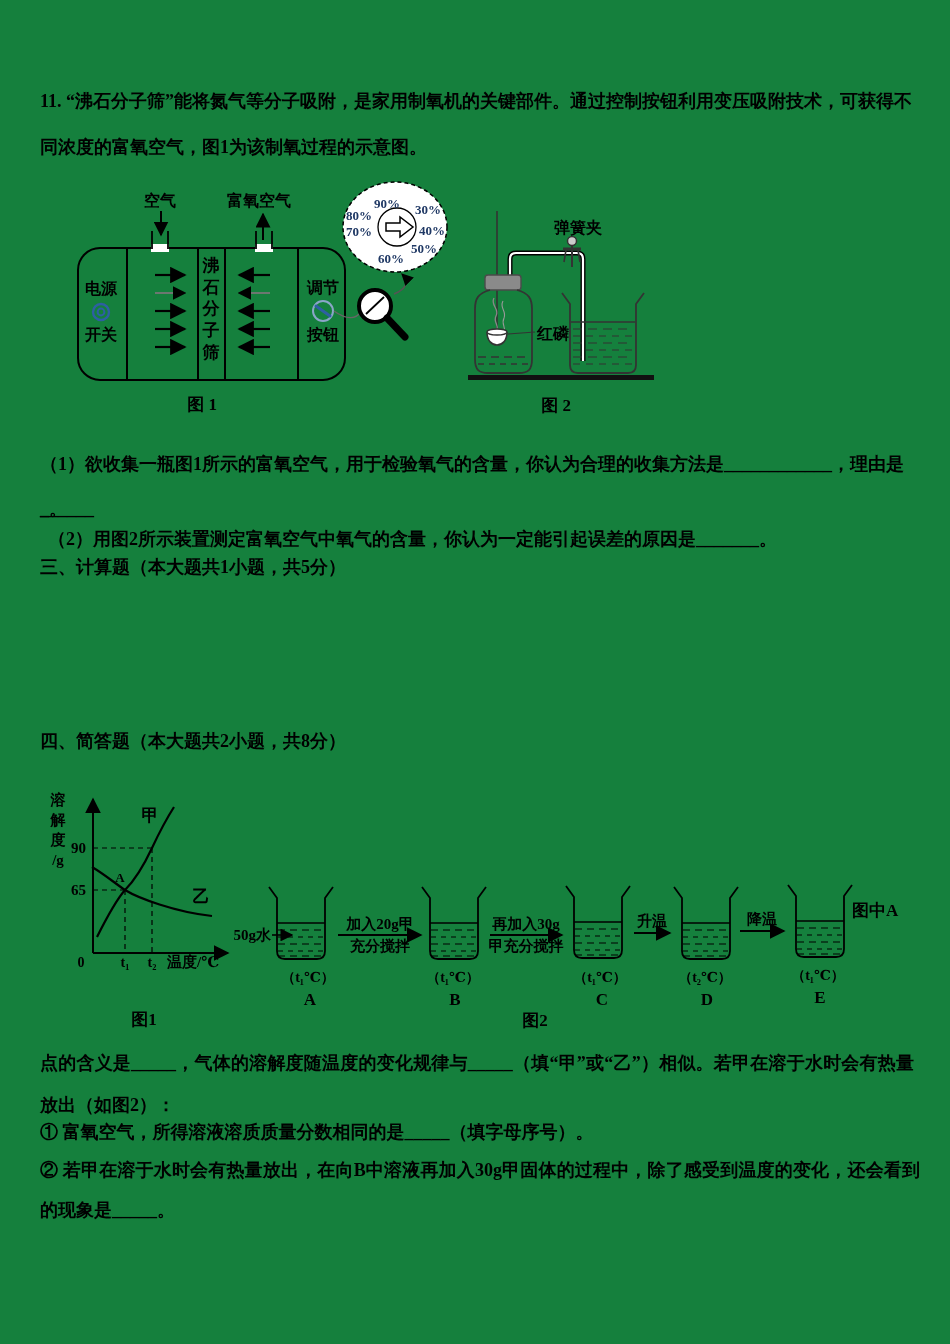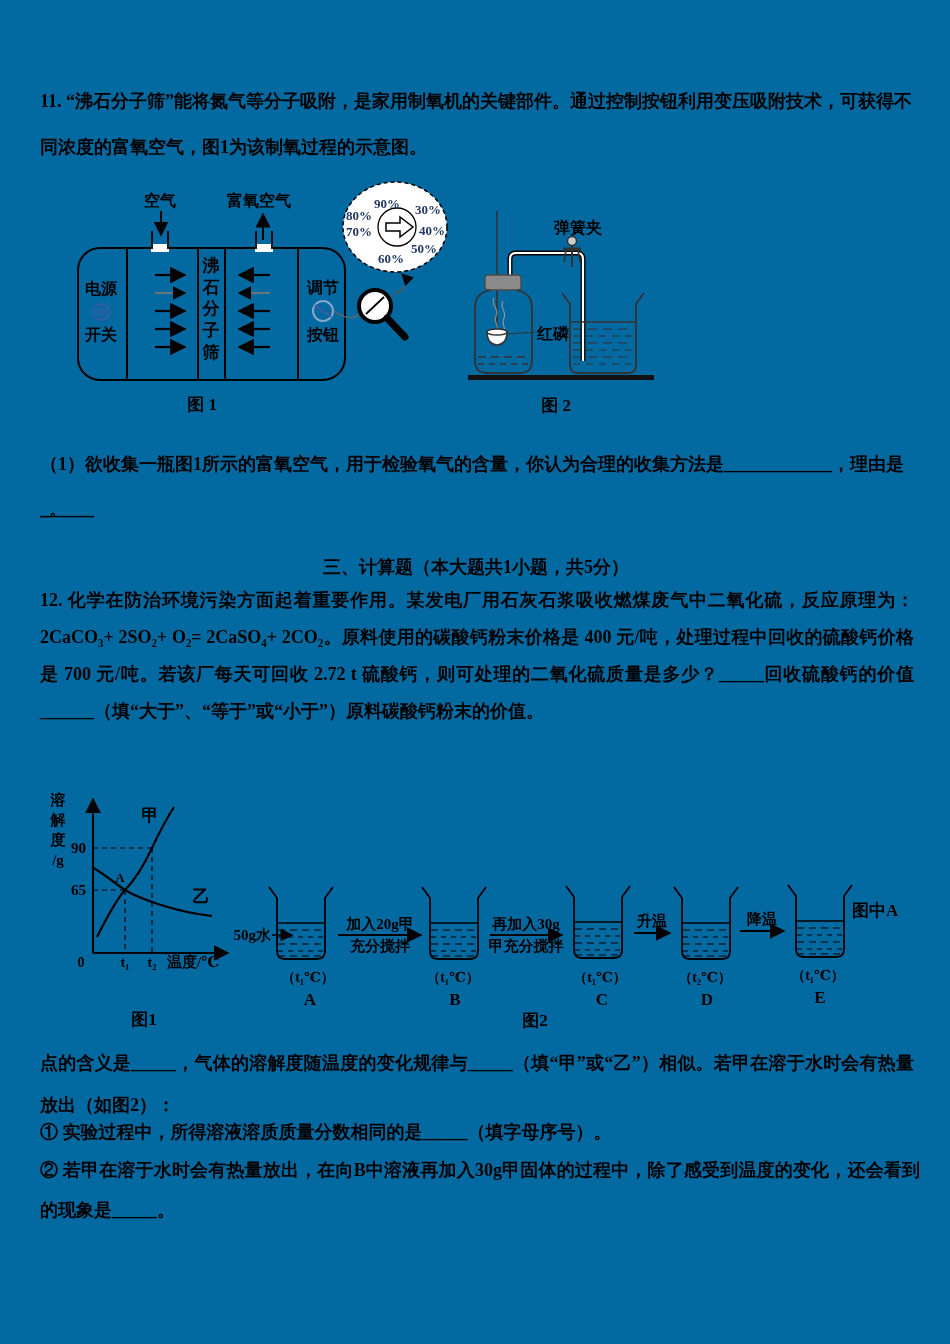--- a/index.html
+++ b/index.html
@@ -1,17 +1,17 @@
 <!DOCTYPE html>
 <html><head>
 <meta charset="utf-8">
 <style>
   html,body{margin:0;padding:0;background:#ffffff;}
   .page{
-    position:relative;width:950px;height:1344px;background:#0369a1;
+    position:relative;width:950px;height:1344px;background:#15803d;
     font-family:"Liberation Serif","DejaVu Serif",serif;
     color:#000;font-weight:bold;overflow:hidden;
   }
   .tblock{position:absolute;font-size:18px;line-height:45px;text-align:justify;}
   .single{text-align:left;white-space:normal;}
   svg text{font-family:"Liberation Serif","DejaVu Serif",serif;font-weight:bold;fill:#000;}
   .figtext{font-size:16px;}
   .cap{font-size:17px;}
   .pct{font-size:13px;fill:#1f3864;}
 </style>
@@ -152,24 +152,25 @@
       <line x1="123" y1="174" x2="183" y2="174" stroke="#333" stroke-width="1.1" stroke-dasharray="9 6"></line>
       <line x1="123" y1="181" x2="183" y2="181" stroke="#333" stroke-width="1.1" stroke-dasharray="7 6"></line>
     </g>
 
     <rect x="18" y="192" width="186" height="5" fill="#111"></rect>
     <text class="cap" x="106" y="228" text-anchor="middle">图 2</text>
   </svg>
 
   <div class="tblock" style="left:40px;top:442px;width:864px;">（1）欲收集一瓶图1所示的富氧空气，用于检验氧气的含量，你认为合理的收集方法是____________，理由是______</div>
   <div class="tblock single" style="left:40px;top:487px;width:200px;">_。</div>
-
-  <div class="tblock single" style="left:40px;top:552px;width:872px;line-height:30px;text-align:center;">三、计算题（本大题共1小题，共5分）</div>
-  <div class="tblock" style="left:40px;top:582px;width:874px;line-height:37px;">12. 化学在防治环境污染方面起着重要作用。某发电厂用石灰石浆吸收燃煤废气中二氧化硫，反应原理为：2CaCO₃+ 2SO₂+ O₂= 2CaSO₄+ 2CO₂。原料使用的碳酸钙粉末价格是 400 元/吨，处理过程中回收的硫酸钙价格是 700 元/吨。若该厂每天可回收 2.72 t 硫酸钙，则可处理的二氧化硫质量是多少？_____回收硫酸钙的价值______（填“大于”、“等于”或“小于”）原料碳酸钙粉末的价值。</div>
-
+  <div class="tblock single" style="left:48px;top:517px;width:864px;">（2）用图2所示装置测定富氧空气中氧气的含量，你认为一定能引起误差的原因是_______。</div>
+
+  <div class="tblock single" style="left:40px;top:552px;width:872px;line-height:30px;">三、计算题（本大题共1小题，共5分）</div>
+
+  <div class="tblock single" style="left:40px;top:727px;width:872px;line-height:28px;">四、简答题（本大题共2小题，共8分）</div>
 
   <svg style="position:absolute;left:40px;top:785px;" width="895" height="255" viewBox="0 0 895 255">
     <defs>
       <g id="bk">
         <path d="M1,0 L9,11 L9,64 Q9,72 17,72 L49,72 Q57,72 57,64 L57,11 L65,0" fill="none" stroke="#000" stroke-width="1.8"></path>
         <line x1="9" y1="36" x2="57" y2="36" stroke="#000" stroke-width="1.4"></line>
         <line x1="10" y1="43" x2="56" y2="43" stroke="#000" stroke-width="1.1" stroke-dasharray="7 5"></line>
         <line x1="10" y1="50" x2="56" y2="50" stroke="#000" stroke-width="1.1" stroke-dasharray="5 5"></line>
         <line x1="10" y1="57" x2="56" y2="57" stroke="#000" stroke-width="1.1" stroke-dasharray="7 5"></line>
         <line x1="10" y1="64" x2="56" y2="64" stroke="#000" stroke-width="1.1" stroke-dasharray="5 5"></line>
@@ -251,16 +252,16 @@
         <text x="722" y="139">降温</text>
         <line x1="700" y1="146" x2="744" y2="146" stroke="#000" stroke-width="2" marker-end="url(#ah2)"></line>
       </g>
 
       <text font-size="17" x="812" y="131">图中A</text>
       <text class="cap" x="495" y="241" text-anchor="middle">图2</text>
     </g>
   </svg>
 
   <div class="tblock" style="left:40px;top:1042px;width:874px;line-height:42px;">点的含义是_____，气体的溶解度随温度的变化规律与_____（填“甲”或“乙”）相似。若甲在溶于水时会有热量放出（如图2）：</div>
-  <div class="tblock single" style="left:40px;top:1117px;width:880px;line-height:30px;">① 实验过程中，所得溶液溶质质量分数相同的是_____（填字母序号）。</div>
+  <div class="tblock single" style="left:40px;top:1117px;width:880px;line-height:30px;">① 富氧空气，所得溶液溶质质量分数相同的是_____（填字母序号）。</div>
   <div class="tblock" style="left:40px;top:1150px;width:880px;line-height:40px;">② 若甲在溶于水时会有热量放出，在向B中溶液再加入30g甲固体的过程中，除了感受到温度的变化，还会看到的现象是_____。</div>
 
 </div>
 
 </body></html>

